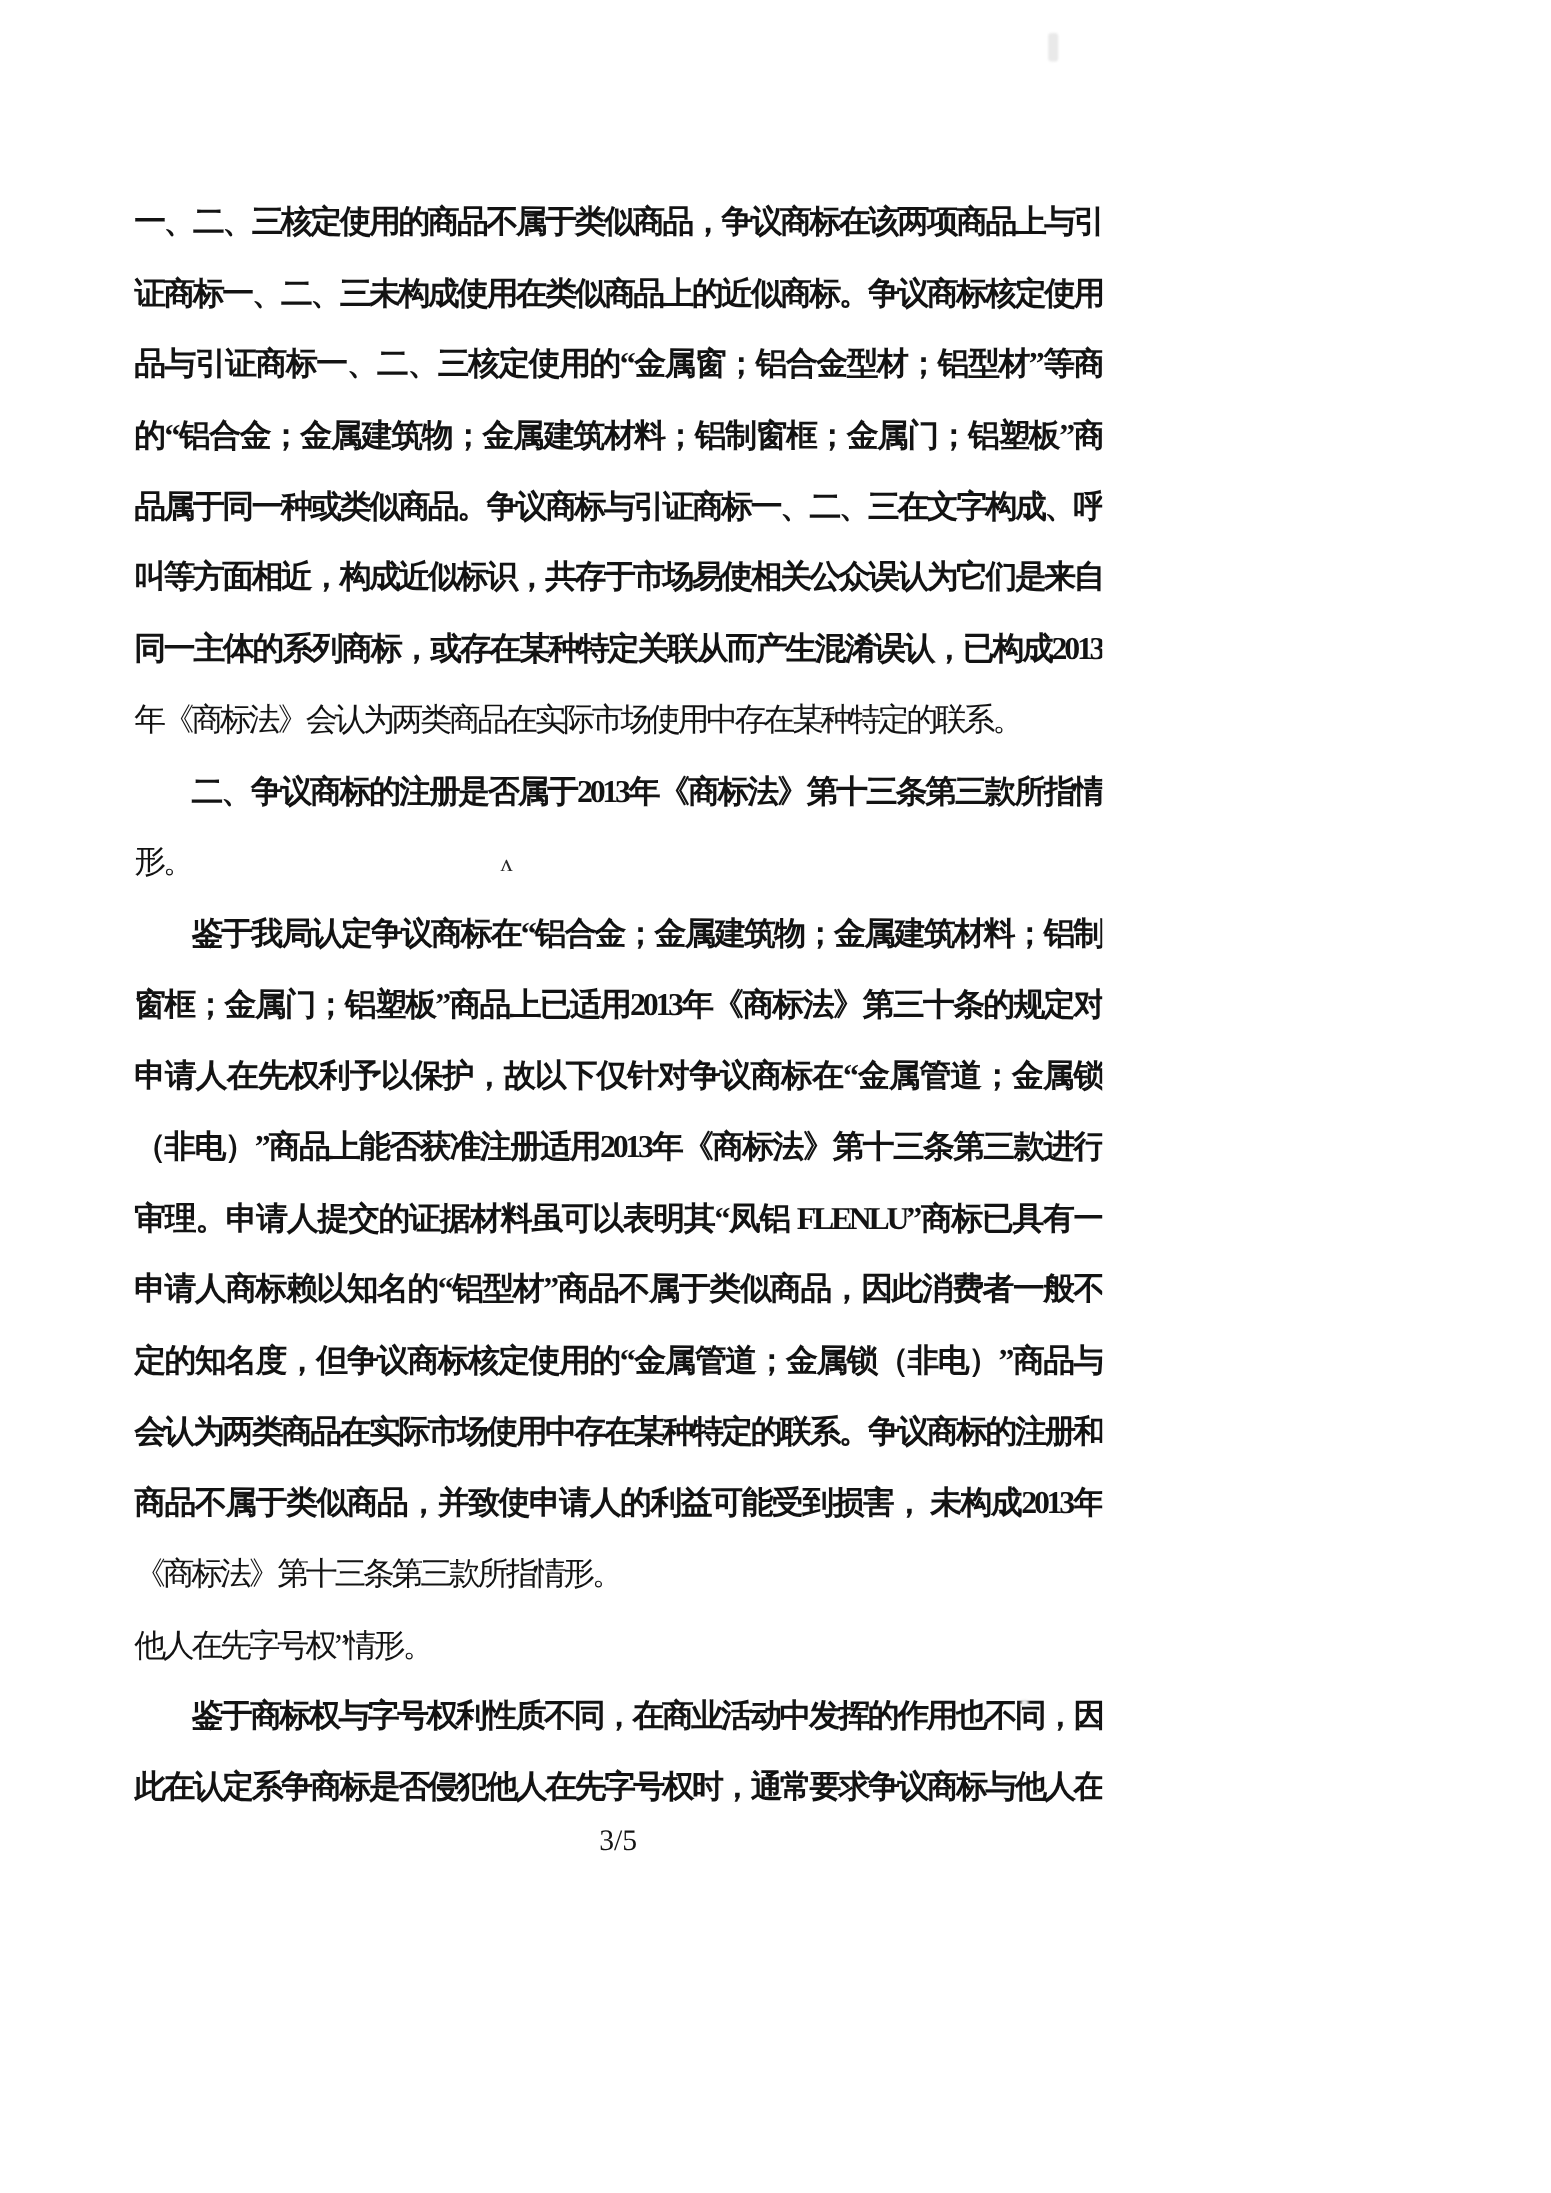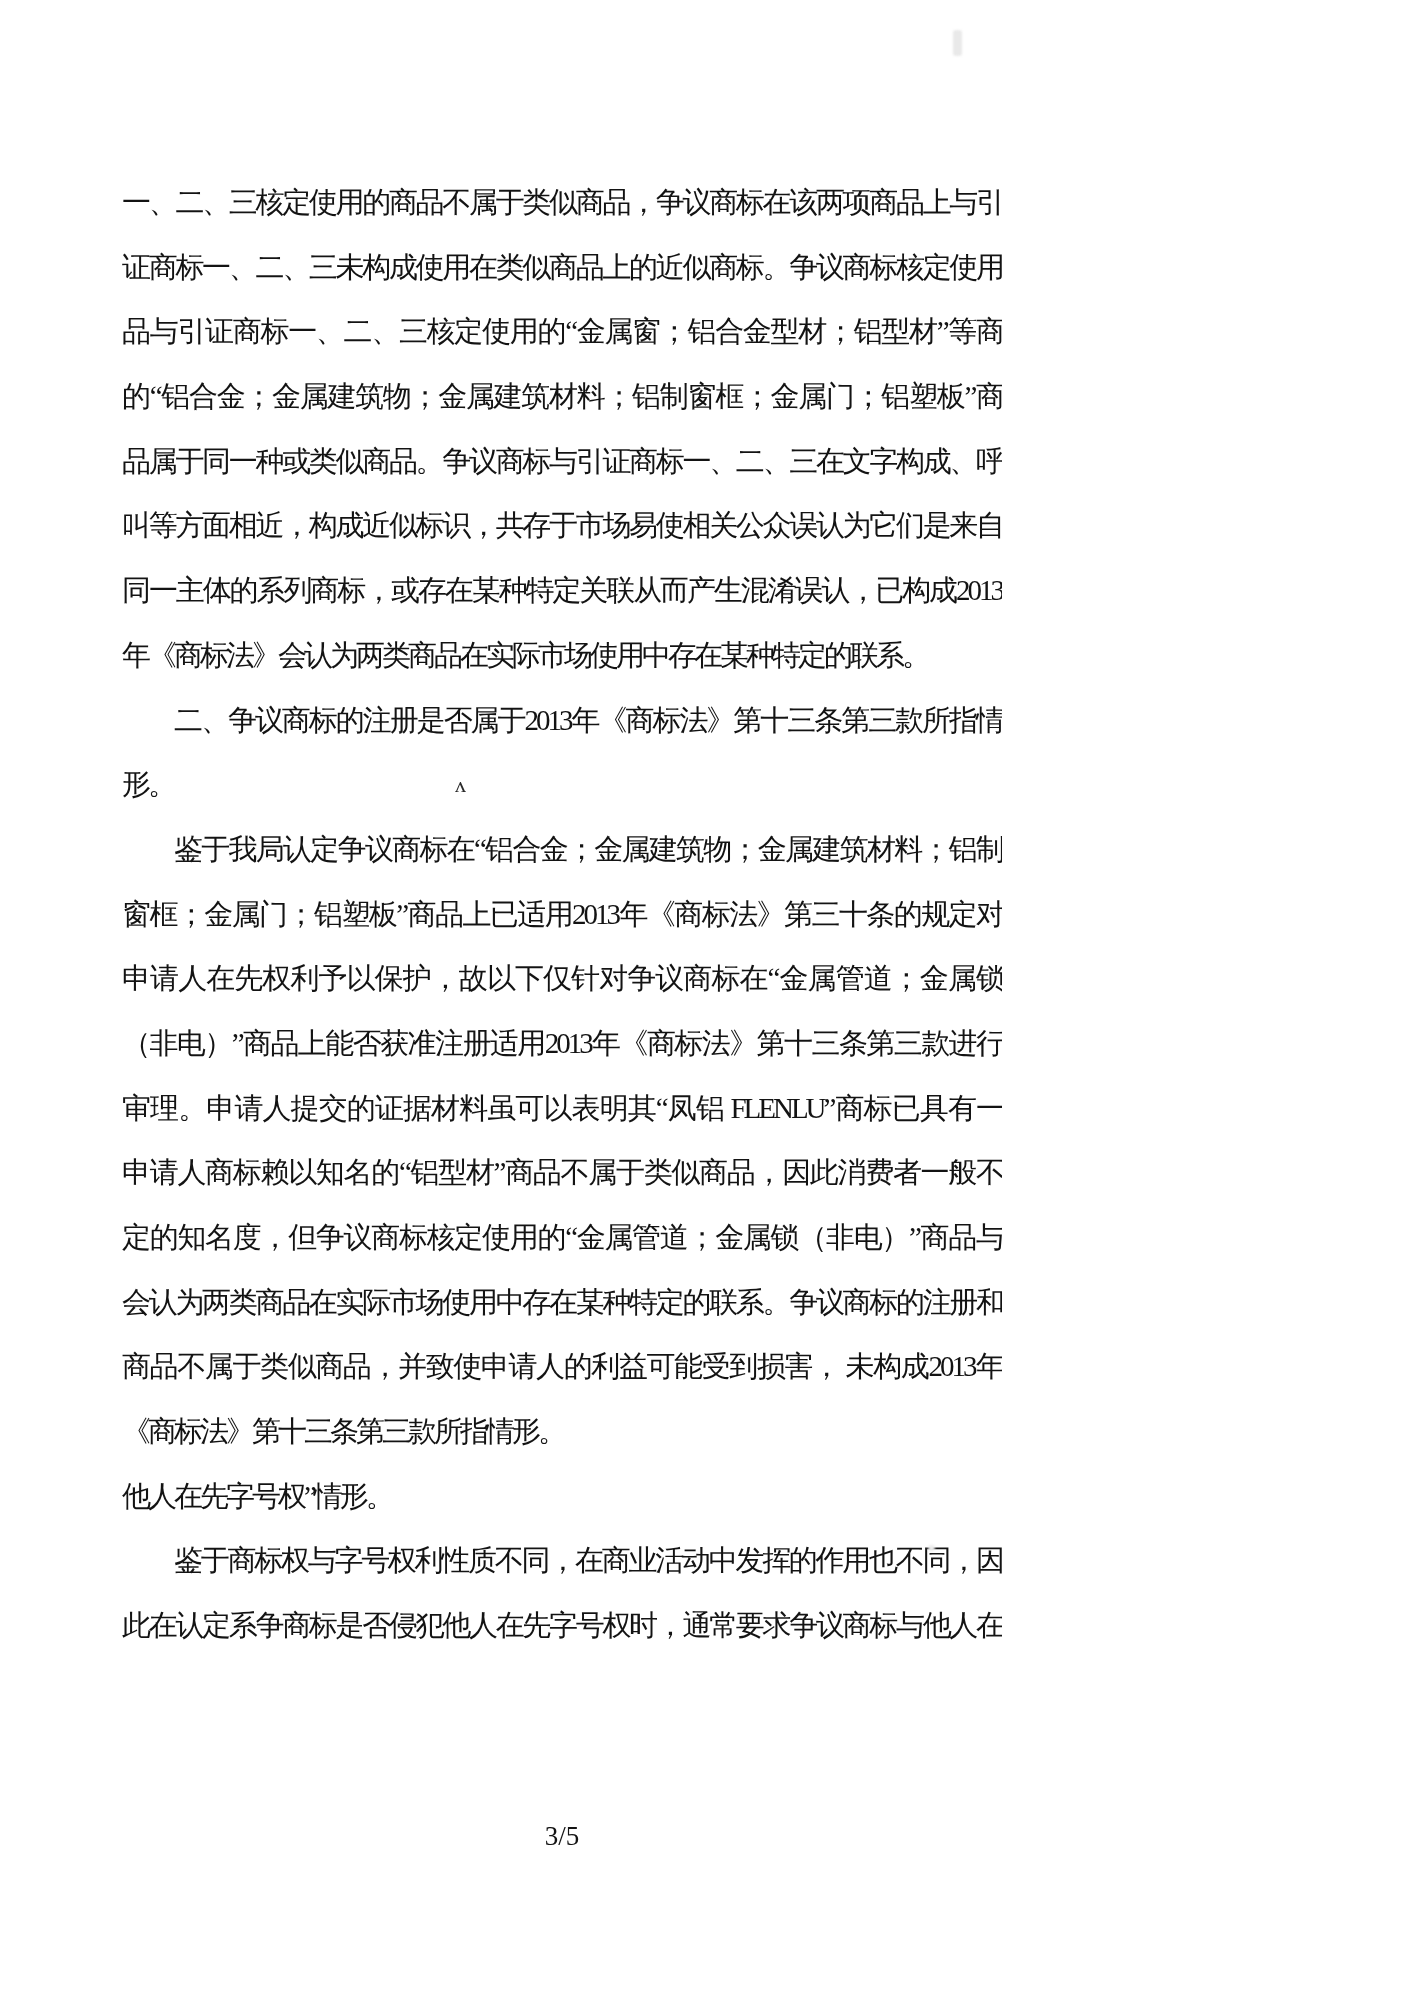--- a/index.html
+++ b/index.html
@@ -24,27 +24,27 @@
   }
   .line {
     height: 64.7px;
     line-height: 64.7px;
     font-size: 29px;
     letter-spacing: -3px;
     white-space: normal;
     text-align: justify;
     overflow: hidden;
   }
-  .line.fill { text-align-last: justify; }
+  .line.fill { text-align-last: justify; font-weight: bold; }
   .line.end  { text-align-last: left; }
   .line.indent { padding-left: 52px; }
   .page-number {
     position: absolute;
     left: 122px;
-    top: 1821px;
+    top: 1658px;
     width: 880px;
     text-align: center;
     font-size: 27px;
     letter-spacing: 0;
     color: #131313;
   }
   .stray-caret {
     position: absolute;
     left: 455px;
     top: 772px;

